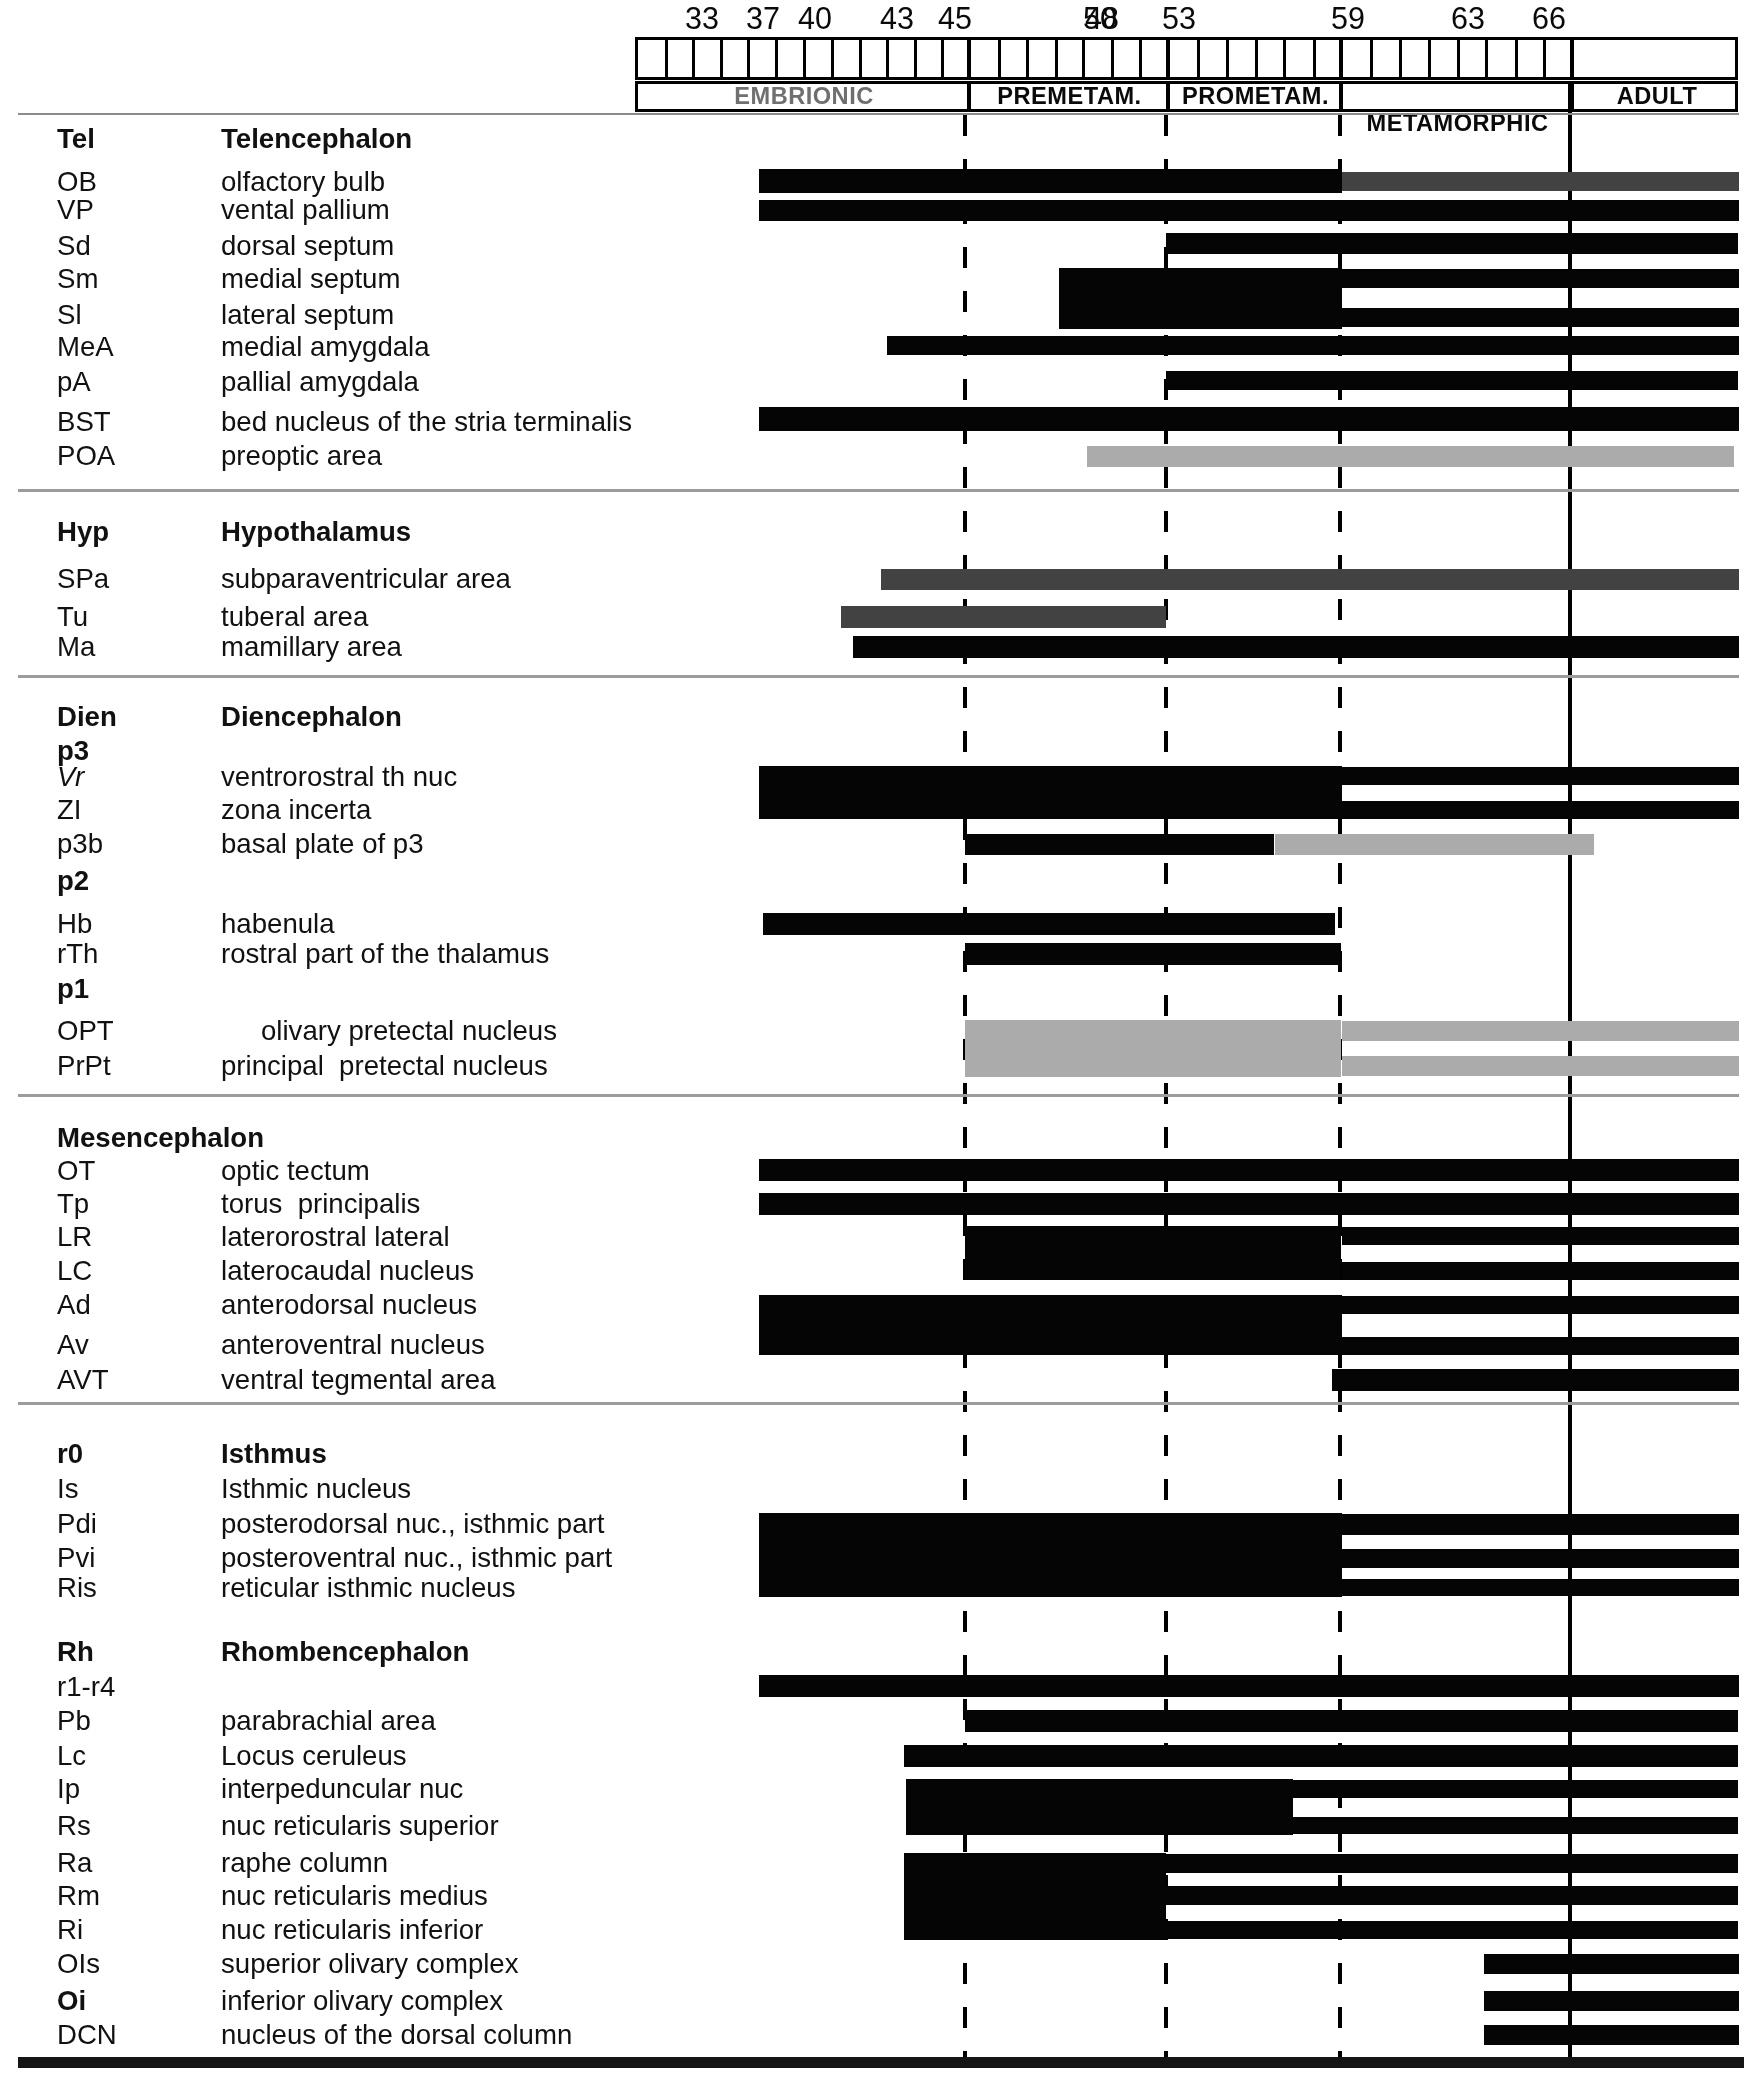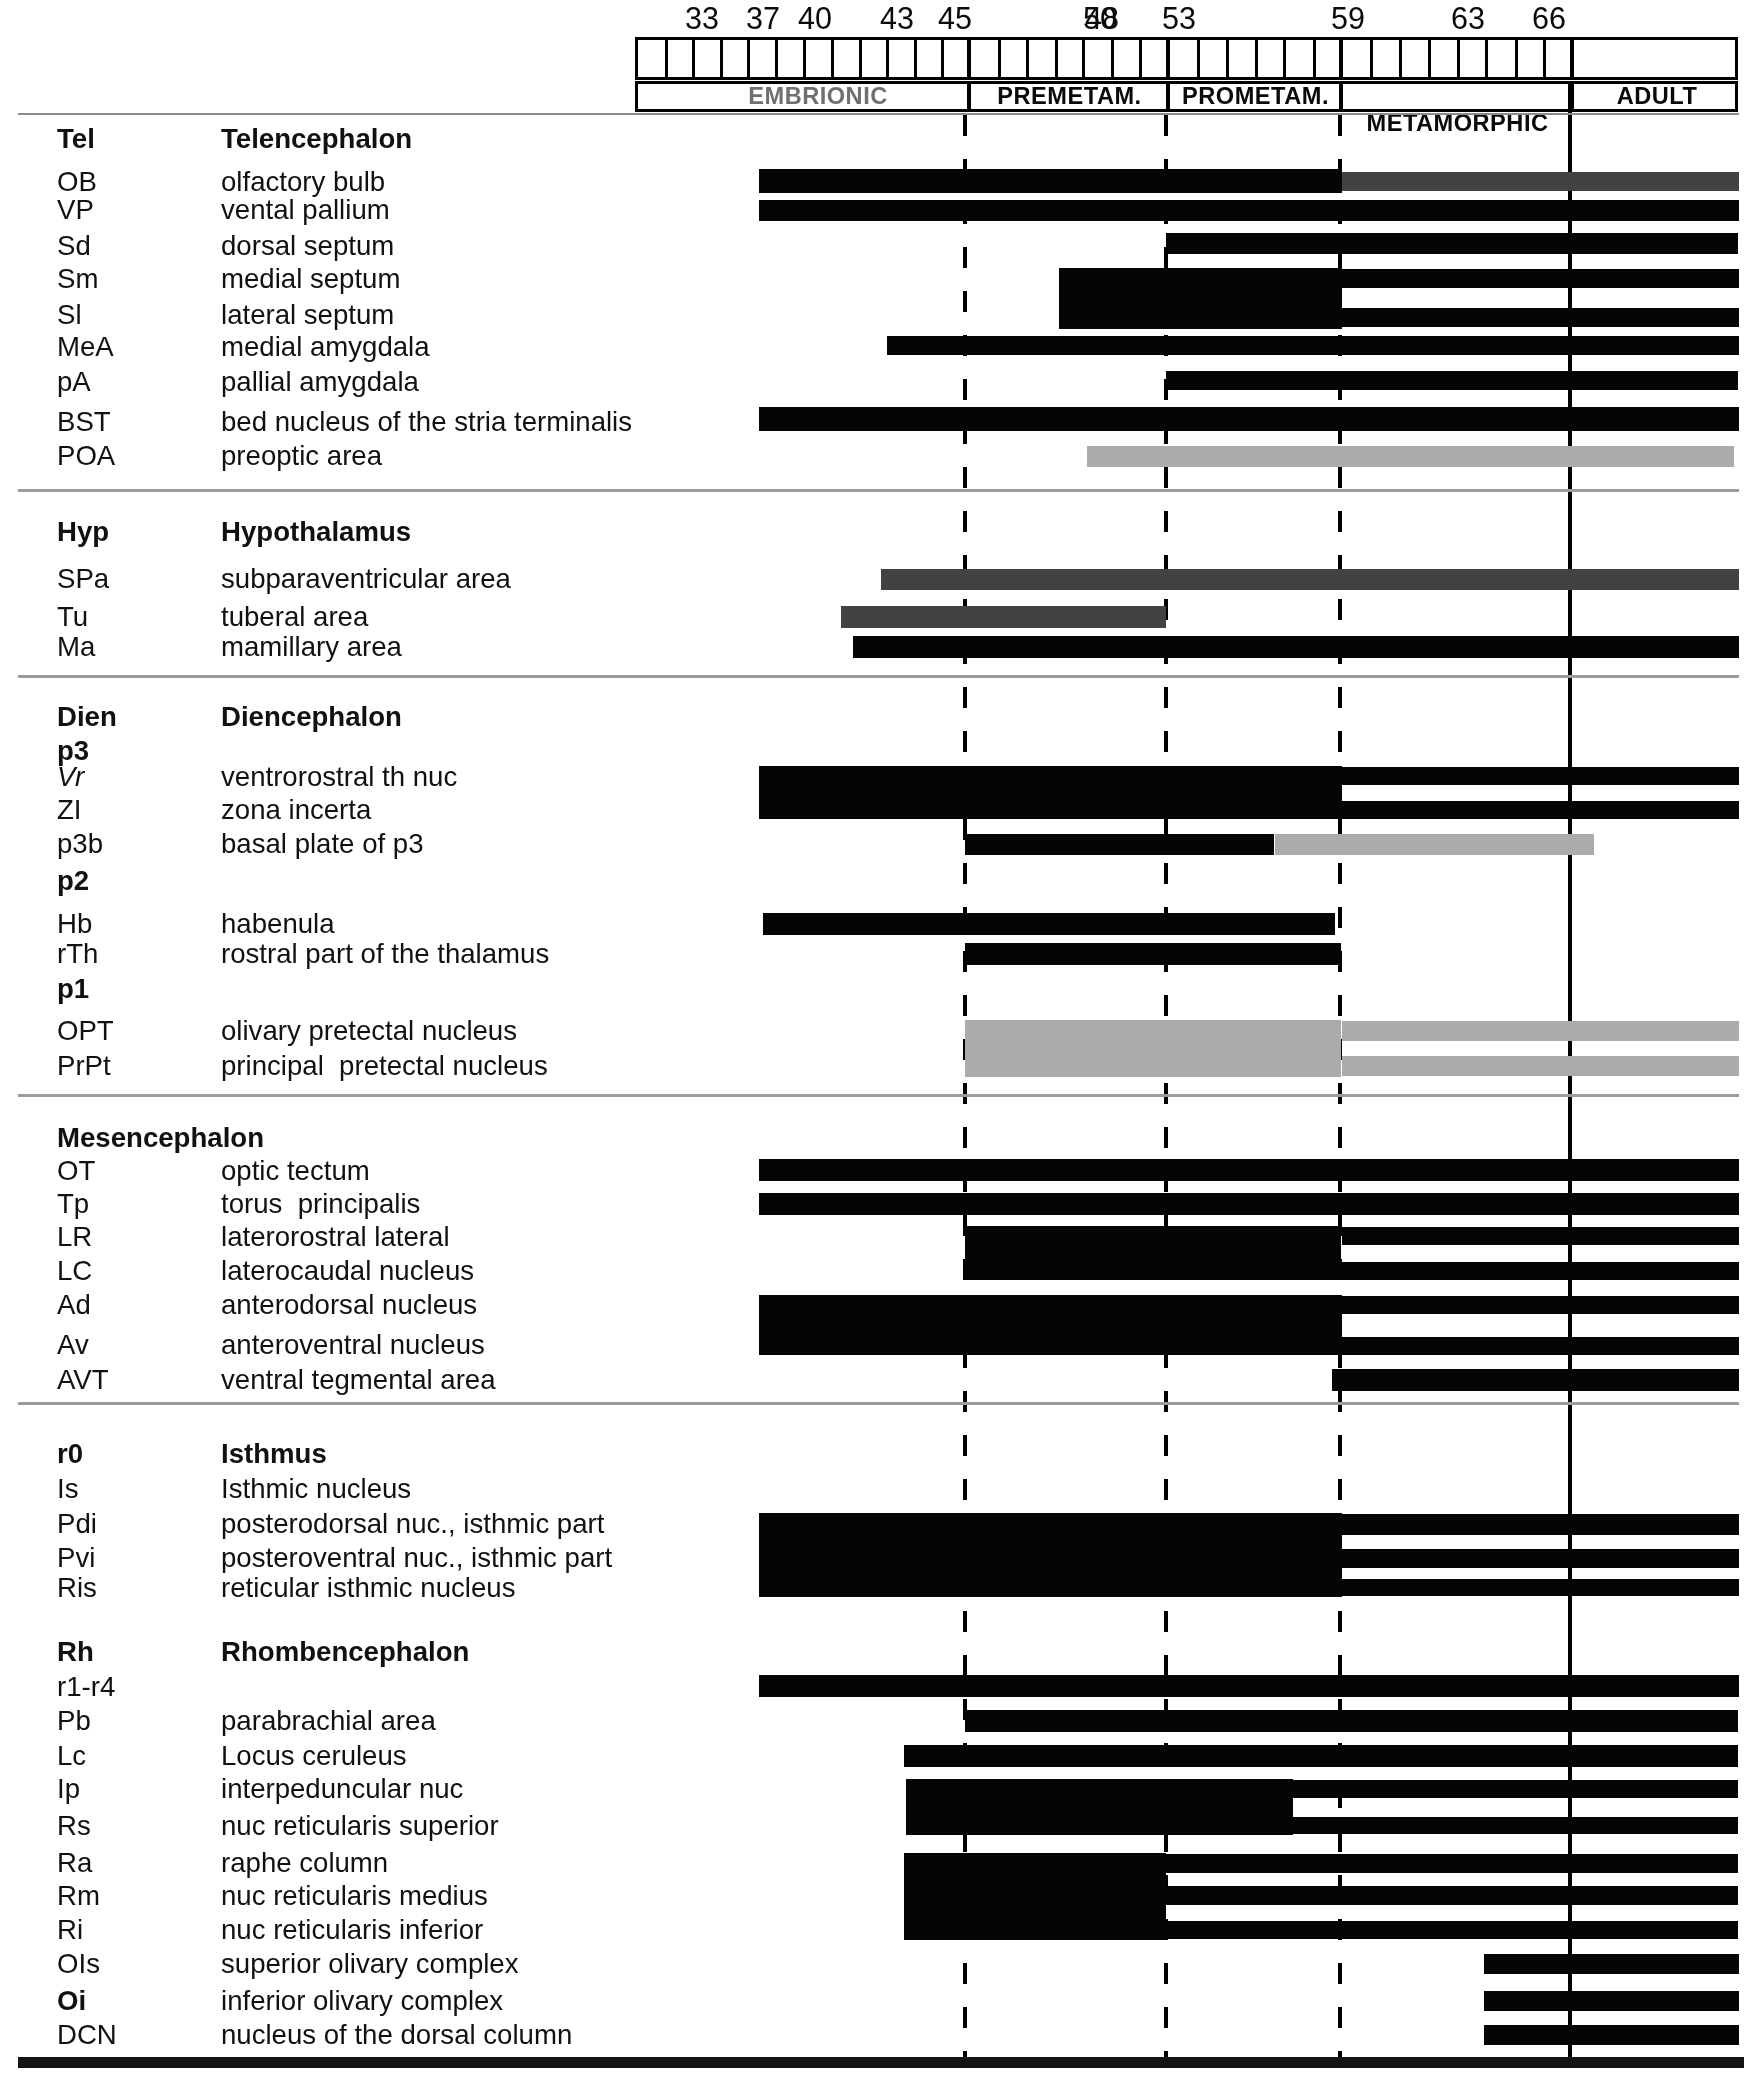--- a/index.html
+++ b/index.html
@@ -67,21 +67,21 @@
         <div class="tick" style="left: 732px;"></div>
         <div class="tick" style="left: 761px;"></div>
         <div class="tick" style="left: 790px;"></div>
         <div class="tick" style="left: 819px;"></div>
         <div class="tick" style="left: 847px;"></div>
         <div class="tick" style="left: 877px;"></div>
         <div class="tick" style="left: 905px;"></div>
         <div class="tick major" style="left: 932px;"></div>
       </div>
       <div class="phaserow" style="left: 635px; top: 81px; width: 1103px; height: 30.5px;">
-        <div class="phaselabel" style="left: 0px; width: 360px; color: rgb(111, 111, 111);">EMBRIONIC</div>
+        <div class="phaselabel" style="left: 0px; width: 332px; color: rgb(111, 111, 111);">EMBRIONIC</div>
         <div class="tick major" style="left: 329px;"></div>
         <div class="phaselabel" style="left: 332px; width: 199px; color: rgb(10, 10, 10);">PREMETAM.</div>
         <div class="tick major" style="left: 528px;"></div>
         <div class="phaselabel" style="left: 531px; width: 173px; color: rgb(10, 10, 10);">PROMETAM.</div>
         <div class="tick major" style="left: 701px;"></div>
         <div class="phaselabel" style="left: 704px; width: 231px; color: rgb(10, 10, 10); margin-top: 39px;">METAMORPHIC</div>
         <div class="tick major" style="left: 932px;"></div>
         <div class="phaselabel" style="left: 935px; width: 168px; color: rgb(10, 10, 10);">ADULT</div>
       </div>
     </div>
@@ -135,21 +135,21 @@
       <div class="rowname" style="top: 793px;">zona incerta</div>
       <div class="rowcode" style="top: 827px;">p3b</div>
       <div class="rowname" style="top: 827px;">basal plate of p3</div>
       <div class="rowcode bold" style="top: 864px;">p2</div>
       <div class="rowcode" style="top: 907px;">Hb</div>
       <div class="rowname" style="top: 907px;">habenula</div>
       <div class="rowcode" style="top: 937px;">rTh</div>
       <div class="rowname" style="top: 937px;">rostral part of the thalamus</div>
       <div class="rowcode bold" style="top: 972px;">p1</div>
       <div class="rowcode" style="top: 1014px;">OPT</div>
-      <div class="rowname" style="top: 1014px;">olivary pretectal nucleus</div>
+      <div class="rowname" style="top: 1014px; margin-left: 40px;">olivary pretectal nucleus</div>
       <div class="rowcode" style="top: 1049px;">PrPt</div>
       <div class="rowname" style="top: 1049px;">principal  pretectal nucleus</div>
       <div class="rowcode bold" style="top: 1121px;">Mesencephalon</div>
       <div class="rowcode" style="top: 1154px;">OT</div>
       <div class="rowname" style="top: 1154px;">optic tectum</div>
       <div class="rowcode" style="top: 1187px;">Tp</div>
       <div class="rowname" style="top: 1187px;">torus  principalis</div>
       <div class="rowcode" style="top: 1220px;">LR</div>
       <div class="rowname" style="top: 1220px;">laterorostral lateral</div>
       <div class="rowcode" style="top: 1254px;">LC</div>

